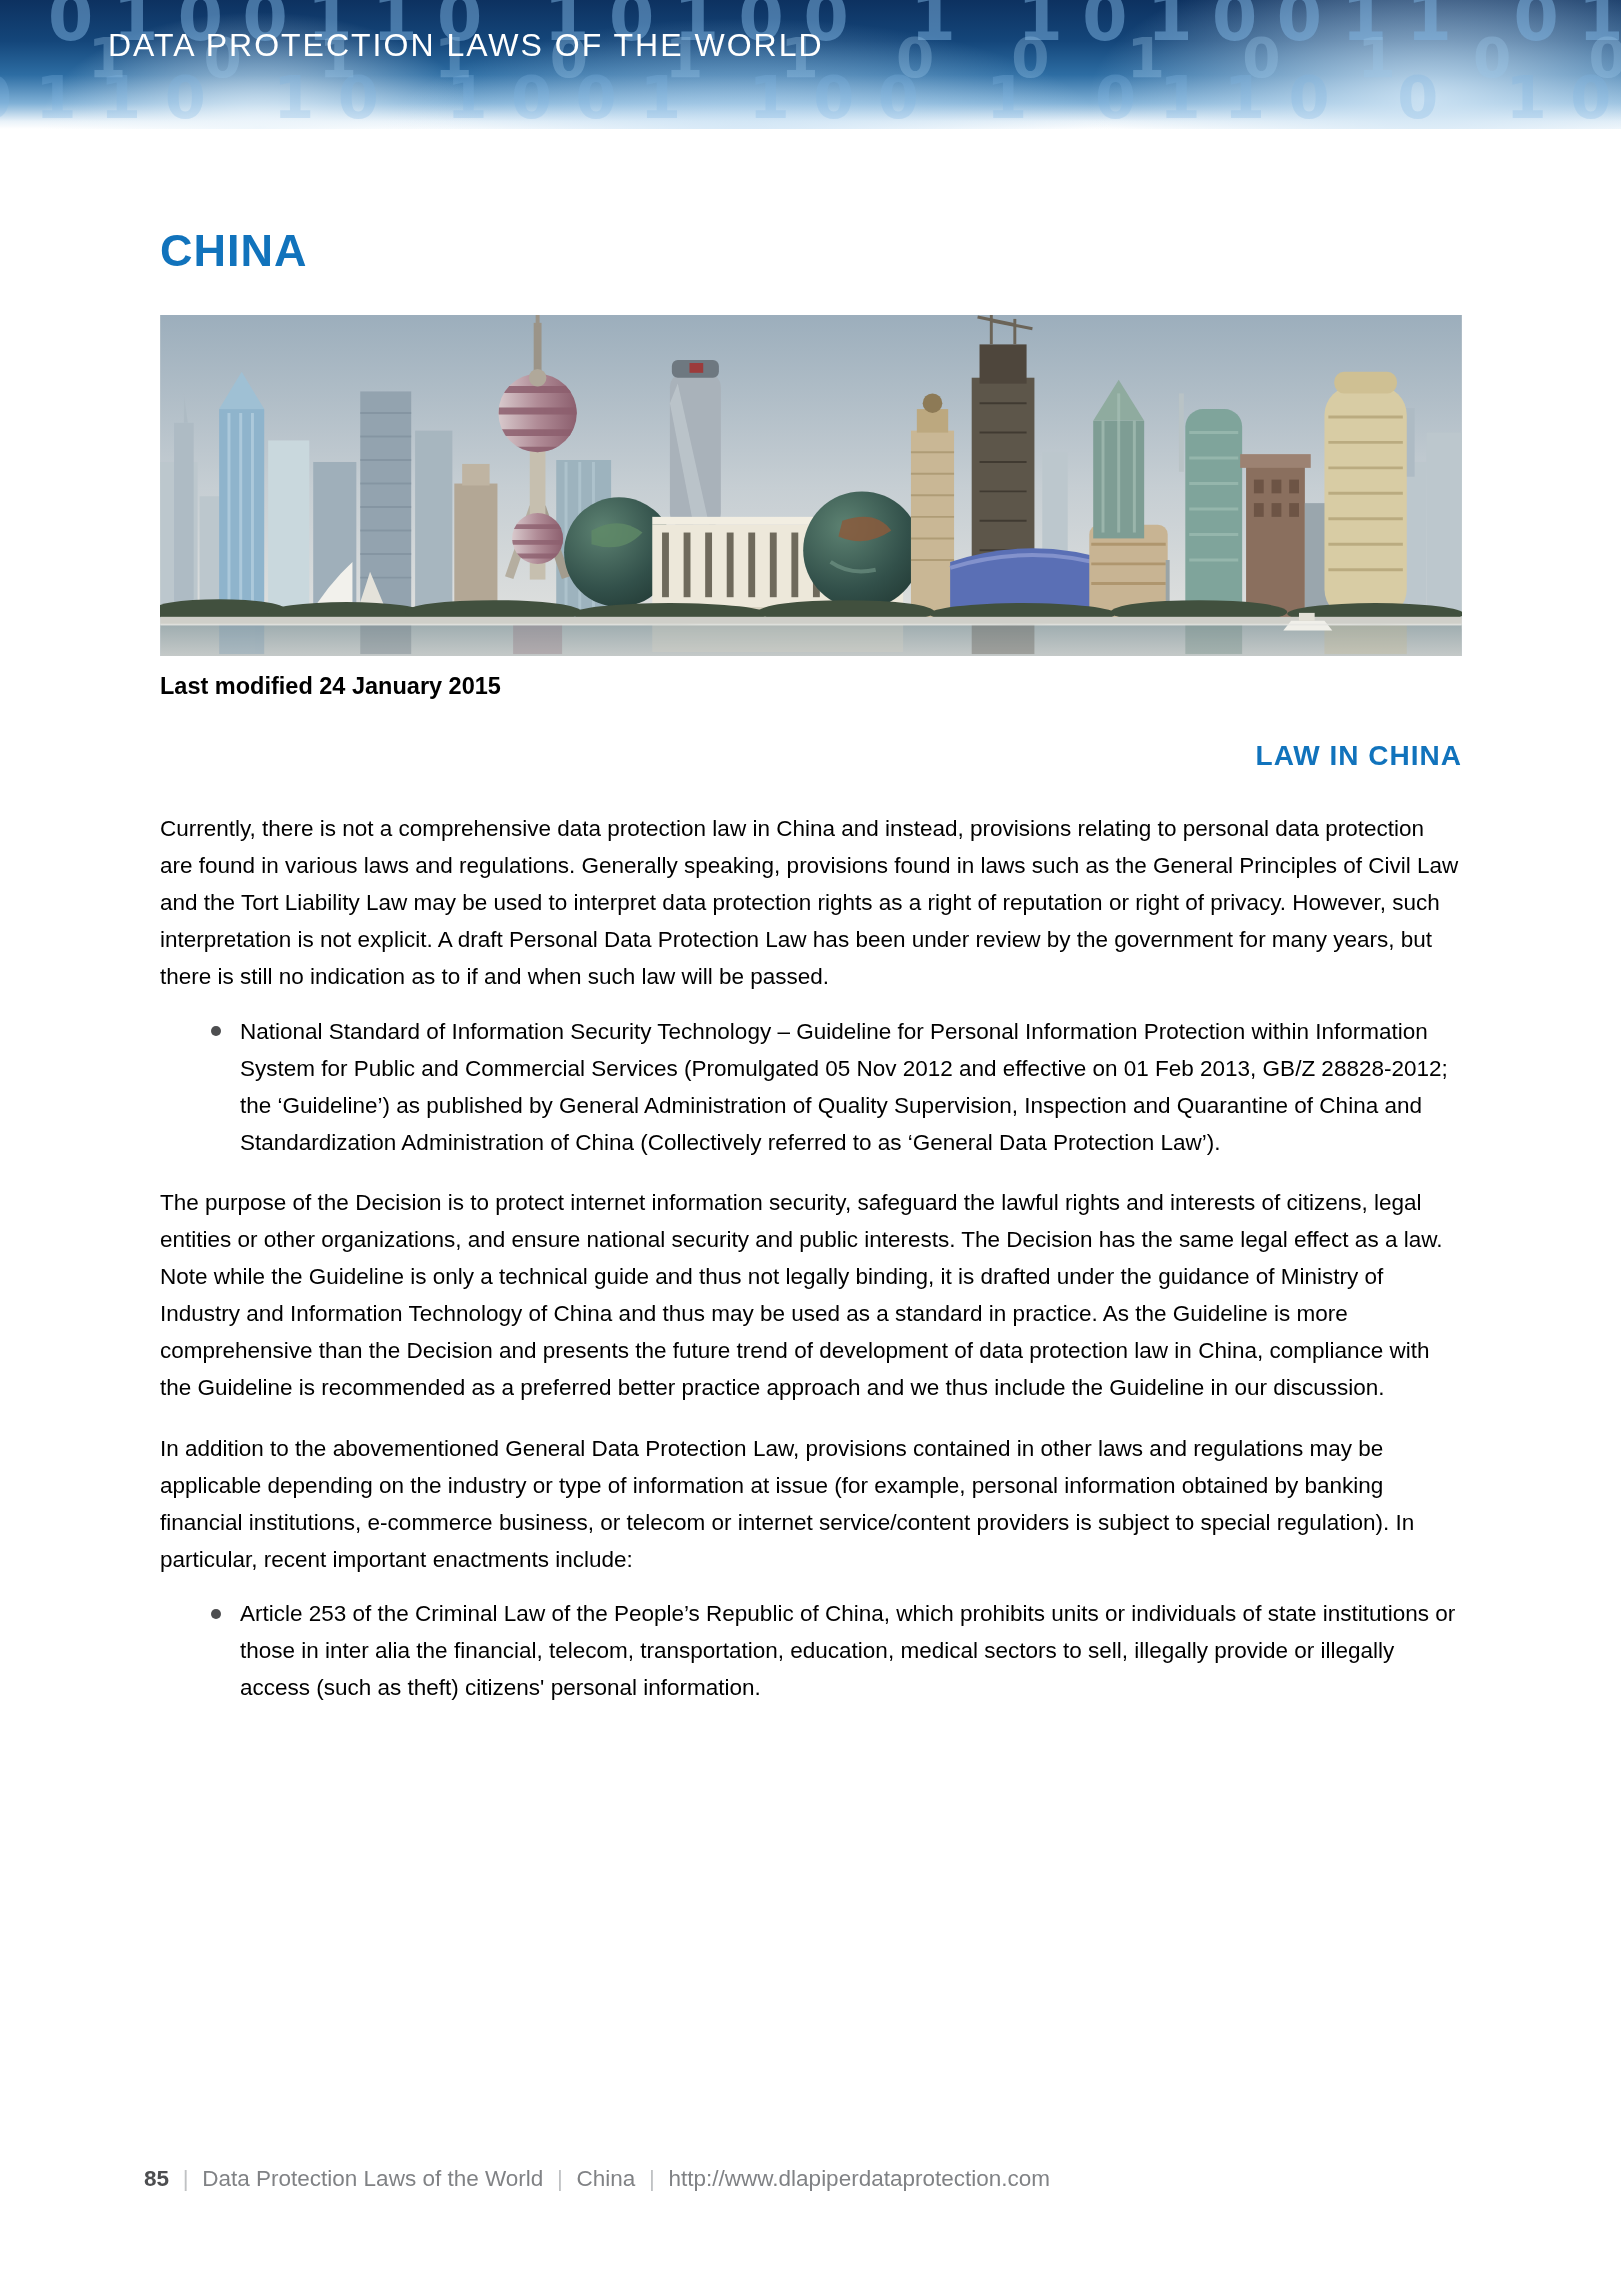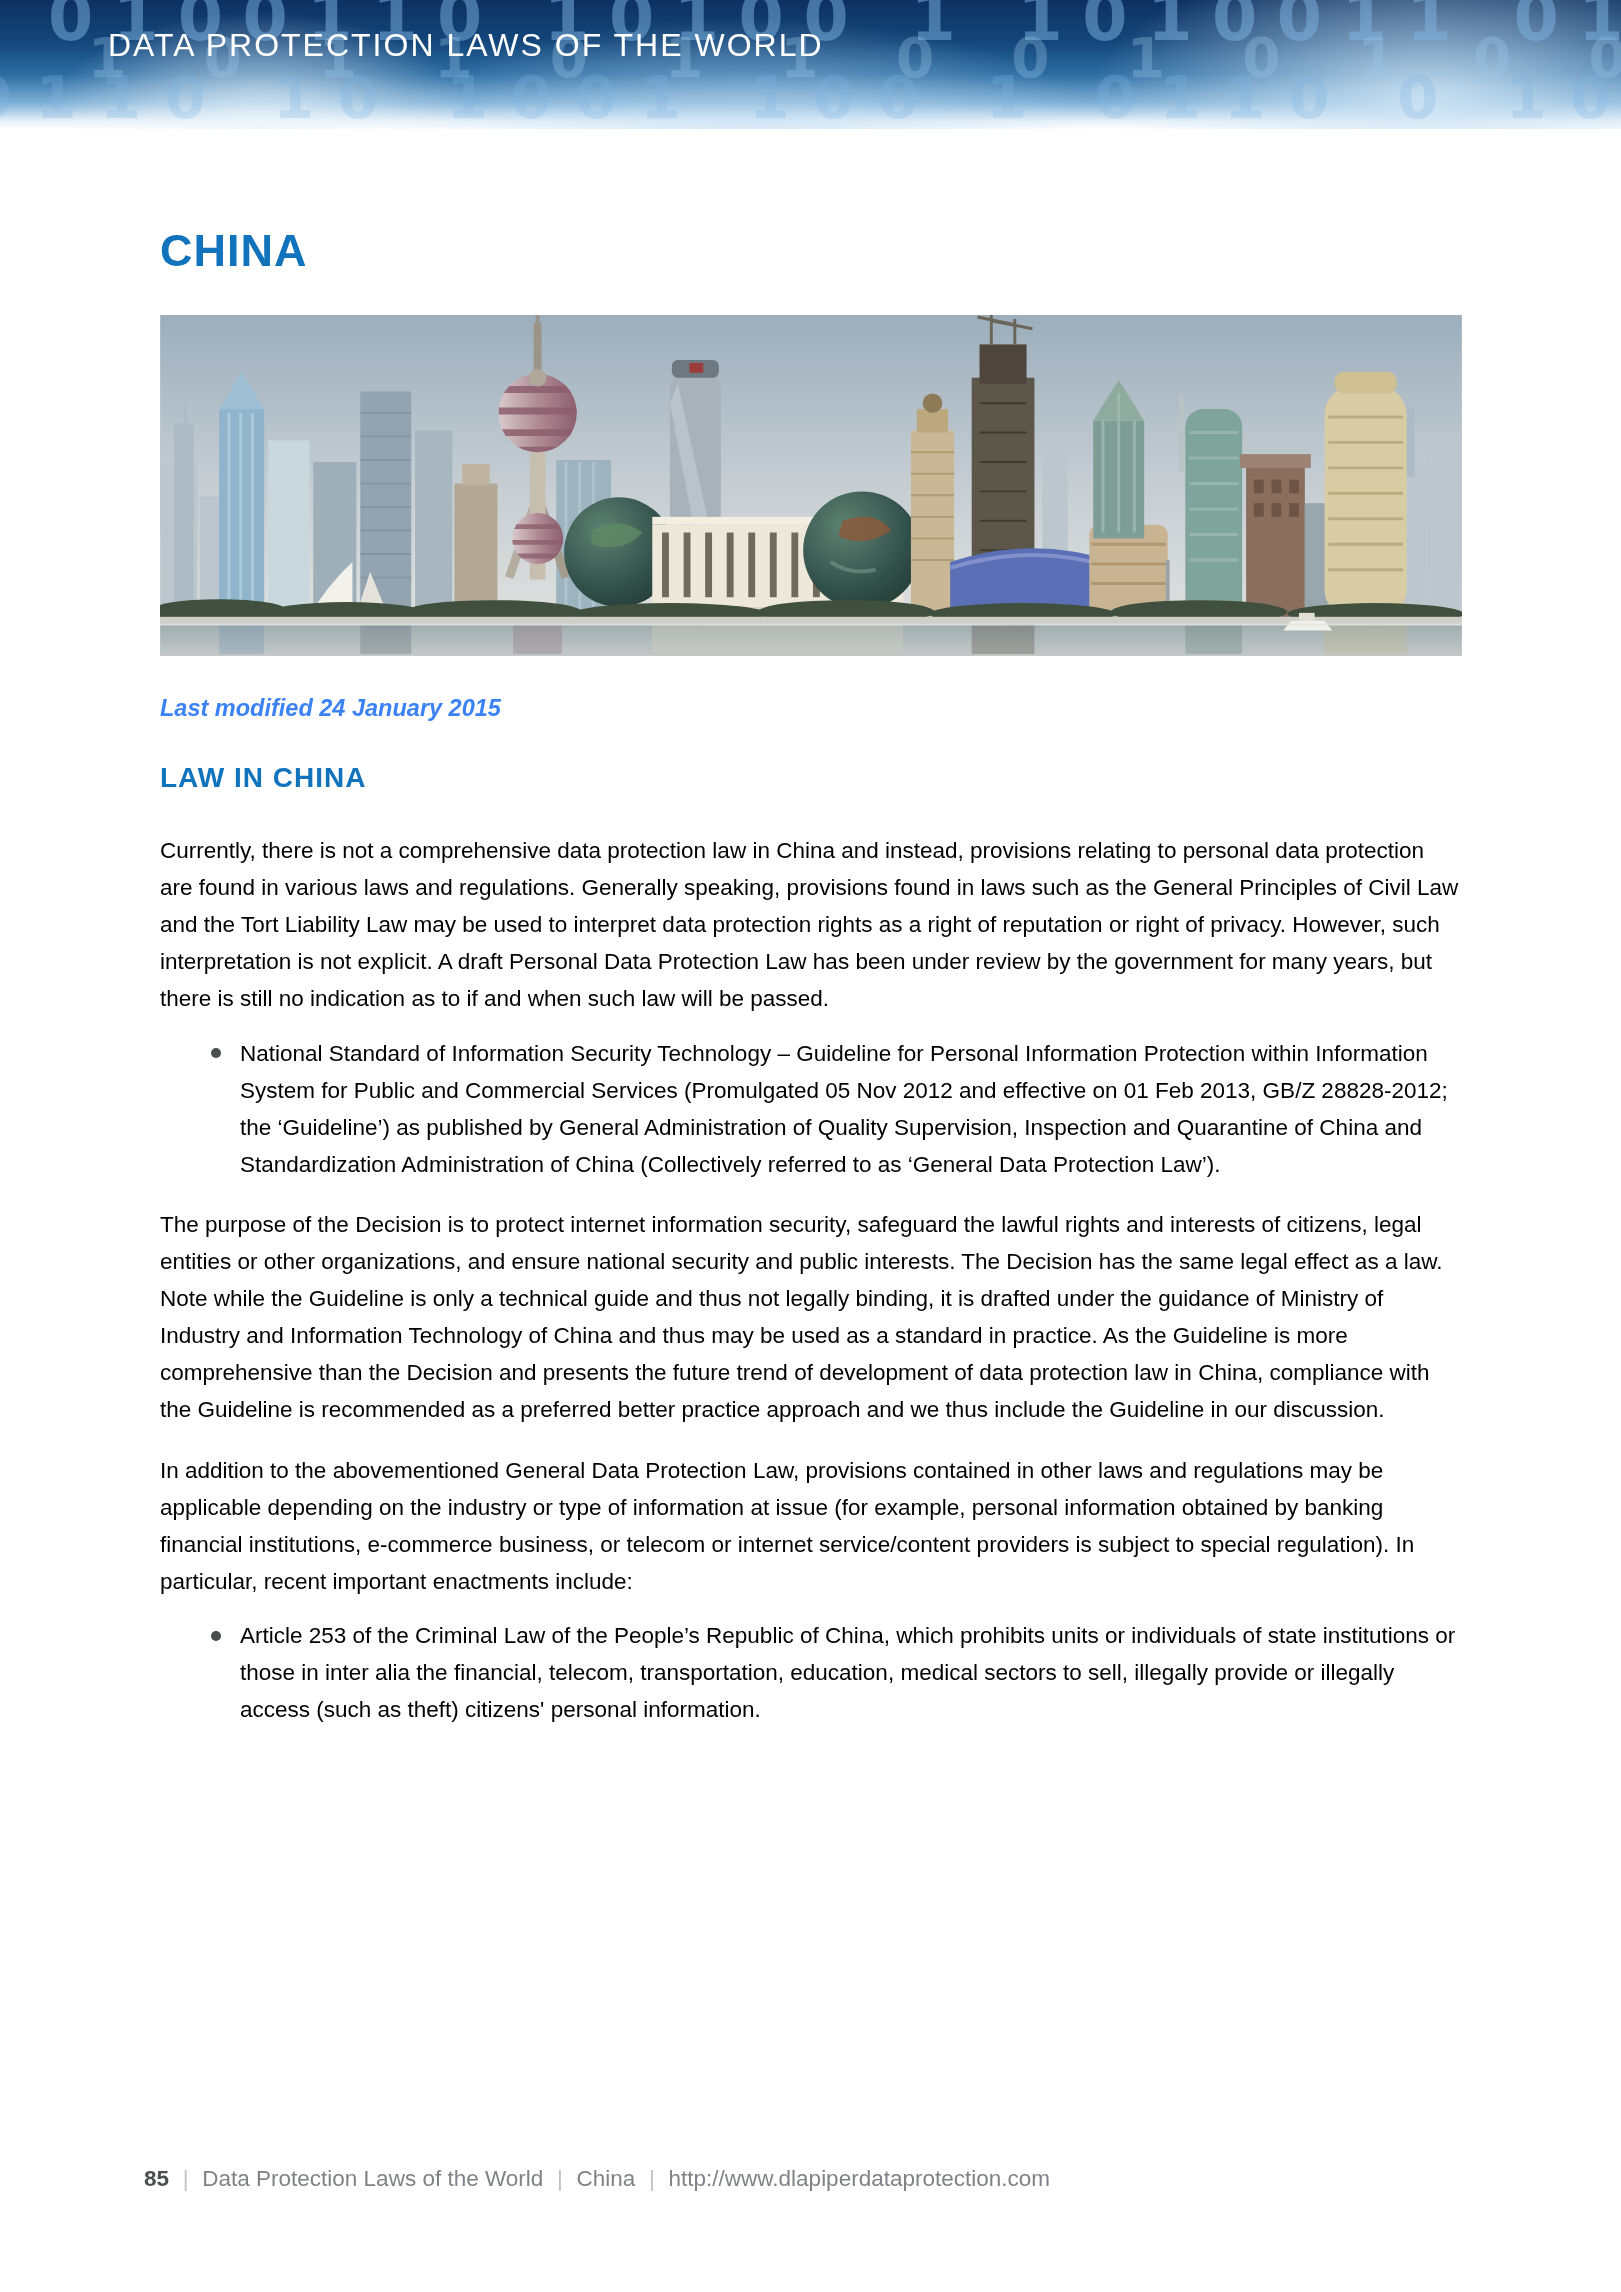--- a/index.html
+++ b/index.html
@@ -38,27 +38,27 @@
     font-weight:700; letter-spacing:1px;
   }
 
   .photo {
     margin-top:41px; width:1302px; height:341px; overflow:hidden;
     background:#c8cfd3;
   }
   .photo svg { display:block; }
 
   .last-modified {
-    margin-top:38px; color:#3b82f6; font-size:23.5px; line-height:29px;
-    font-weight:700; font-style:italic;
+    margin-top:16px; color:#000000; font-size:23.5px; line-height:29px;
+    font-weight:700; 
   }
 
   .section-heading {
     margin:39px 0 0 0; color:#1173bc; font-size:28px; line-height:31px;
-    font-weight:700; letter-spacing:1px;
+    font-weight:700; letter-spacing:1px;text-align:right;
   }
 
   .body-text { color:#000000; font-size:22.5px; line-height:37px; }
   p.body-text { margin:23.5px 0 0 0; }
   p.body-text.first { margin-top:39px; }
 
   ul.bullets { list-style:none; margin:17.6px 0 0 0; padding:0; }
   ul.bullets li { position:relative; padding-left:80px; margin:0; }
   ul.bullets li + li { margin-top:33px;font-style:italic; }
   ul.bullets li::before {

